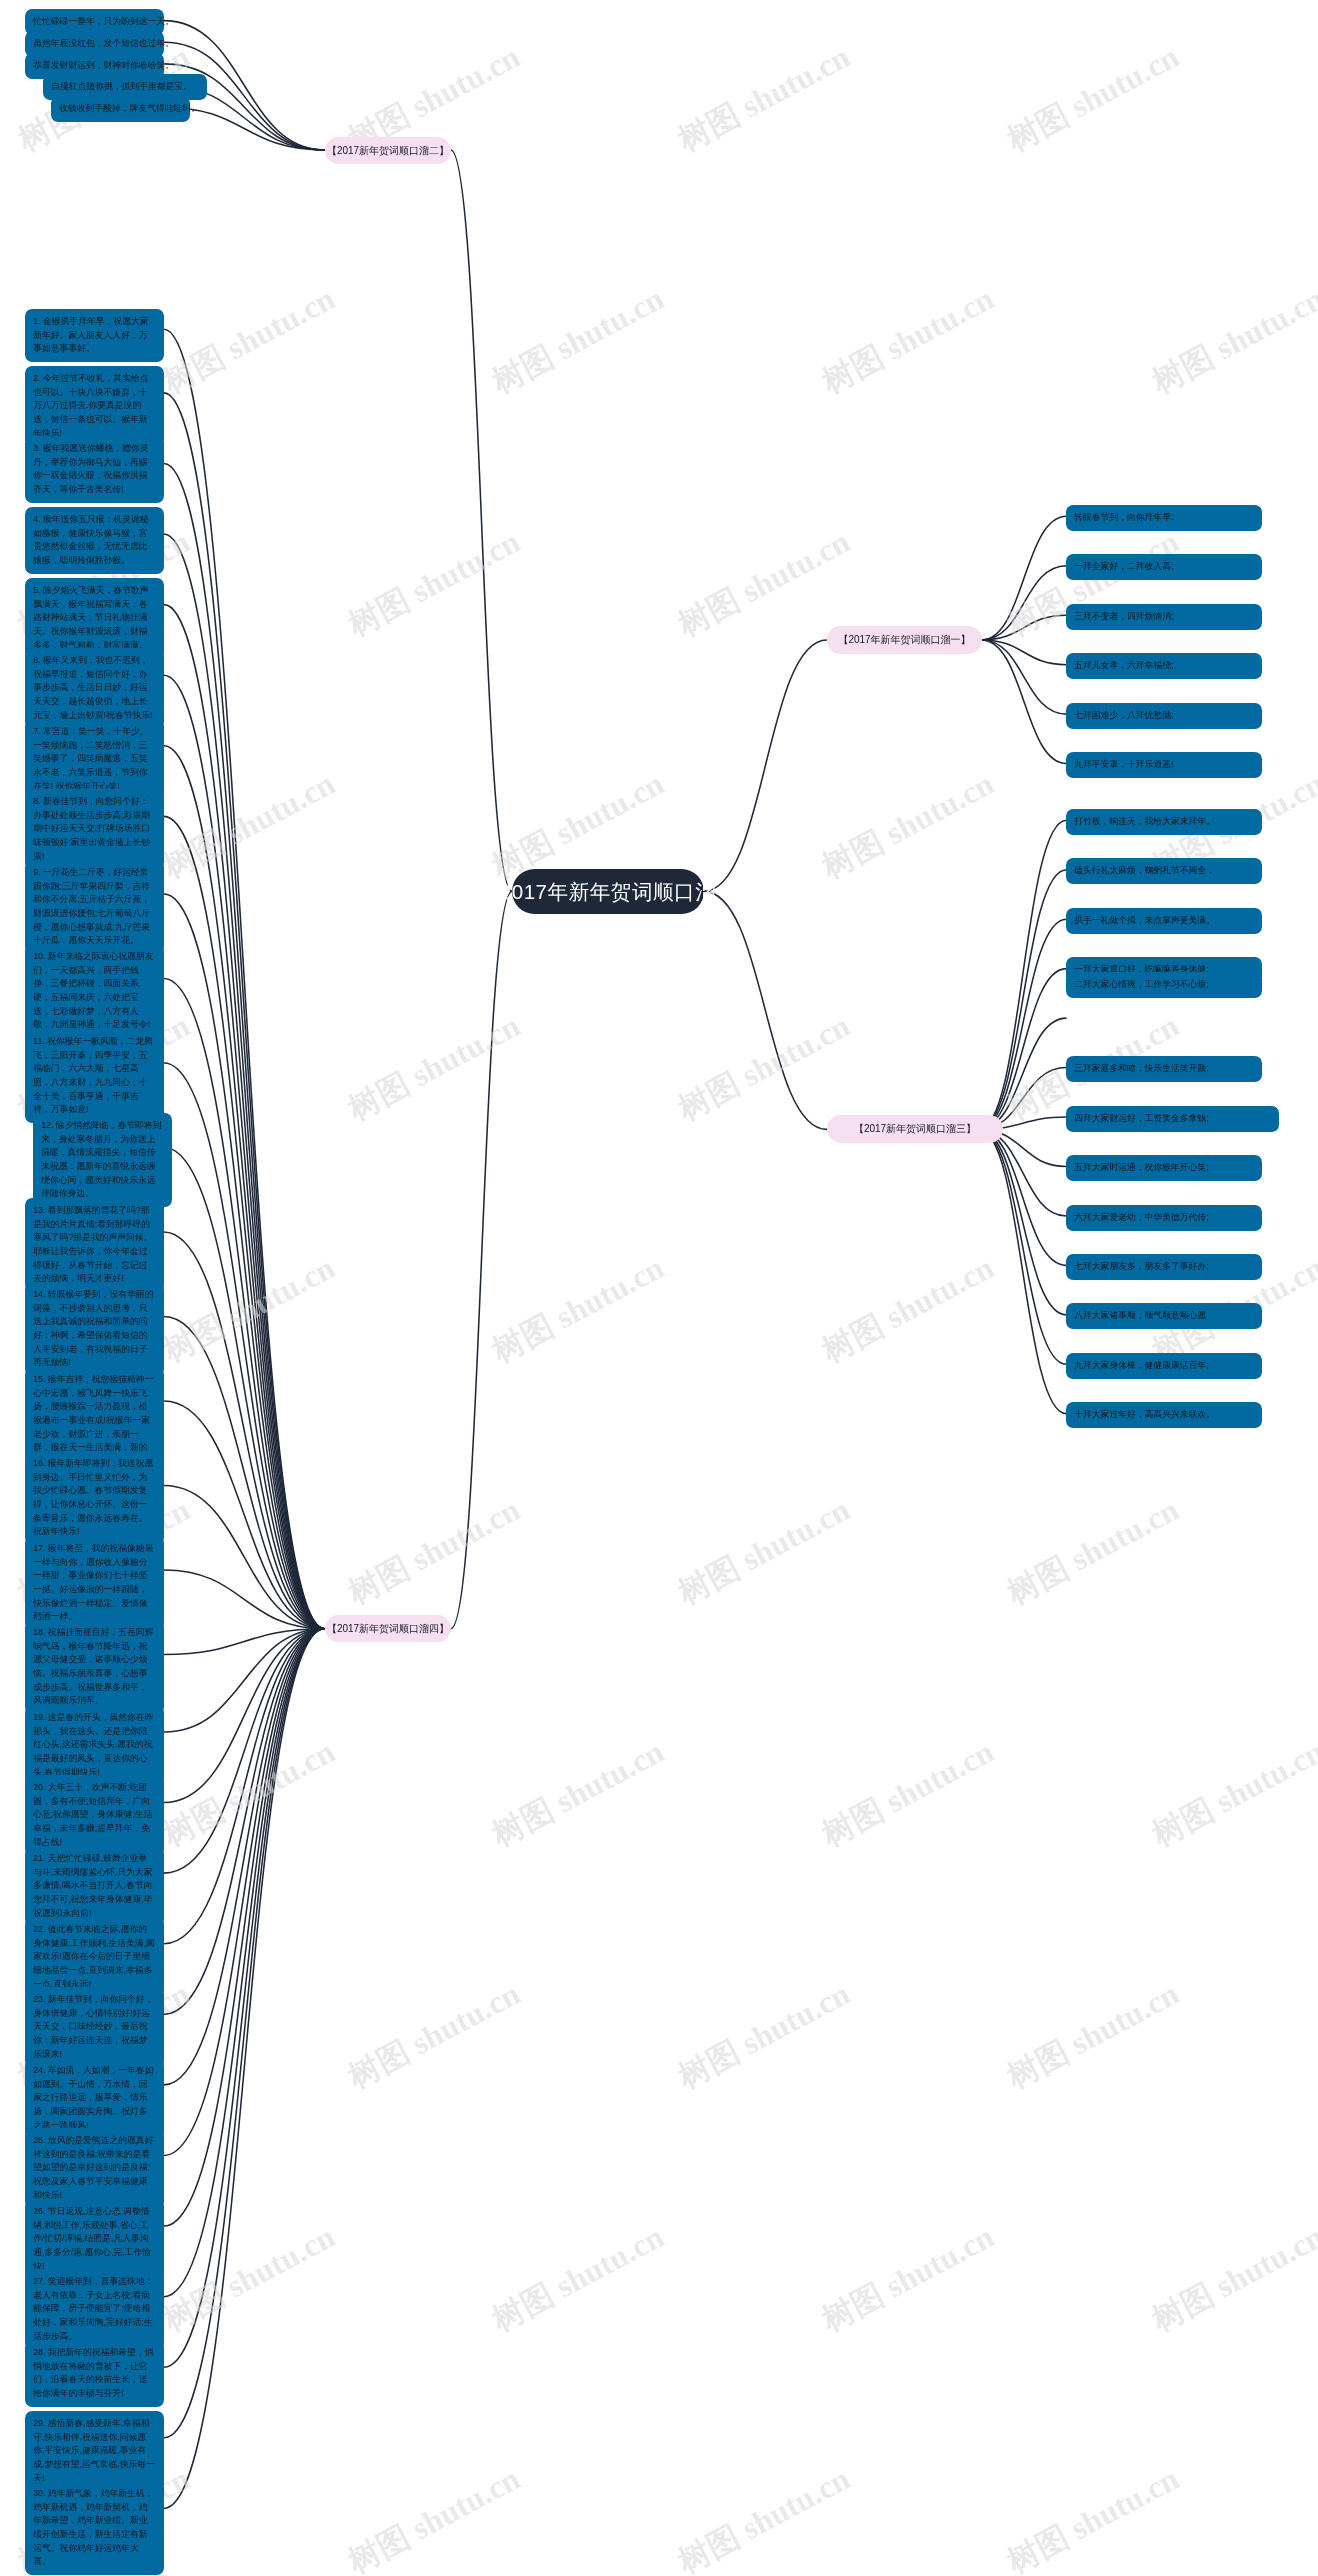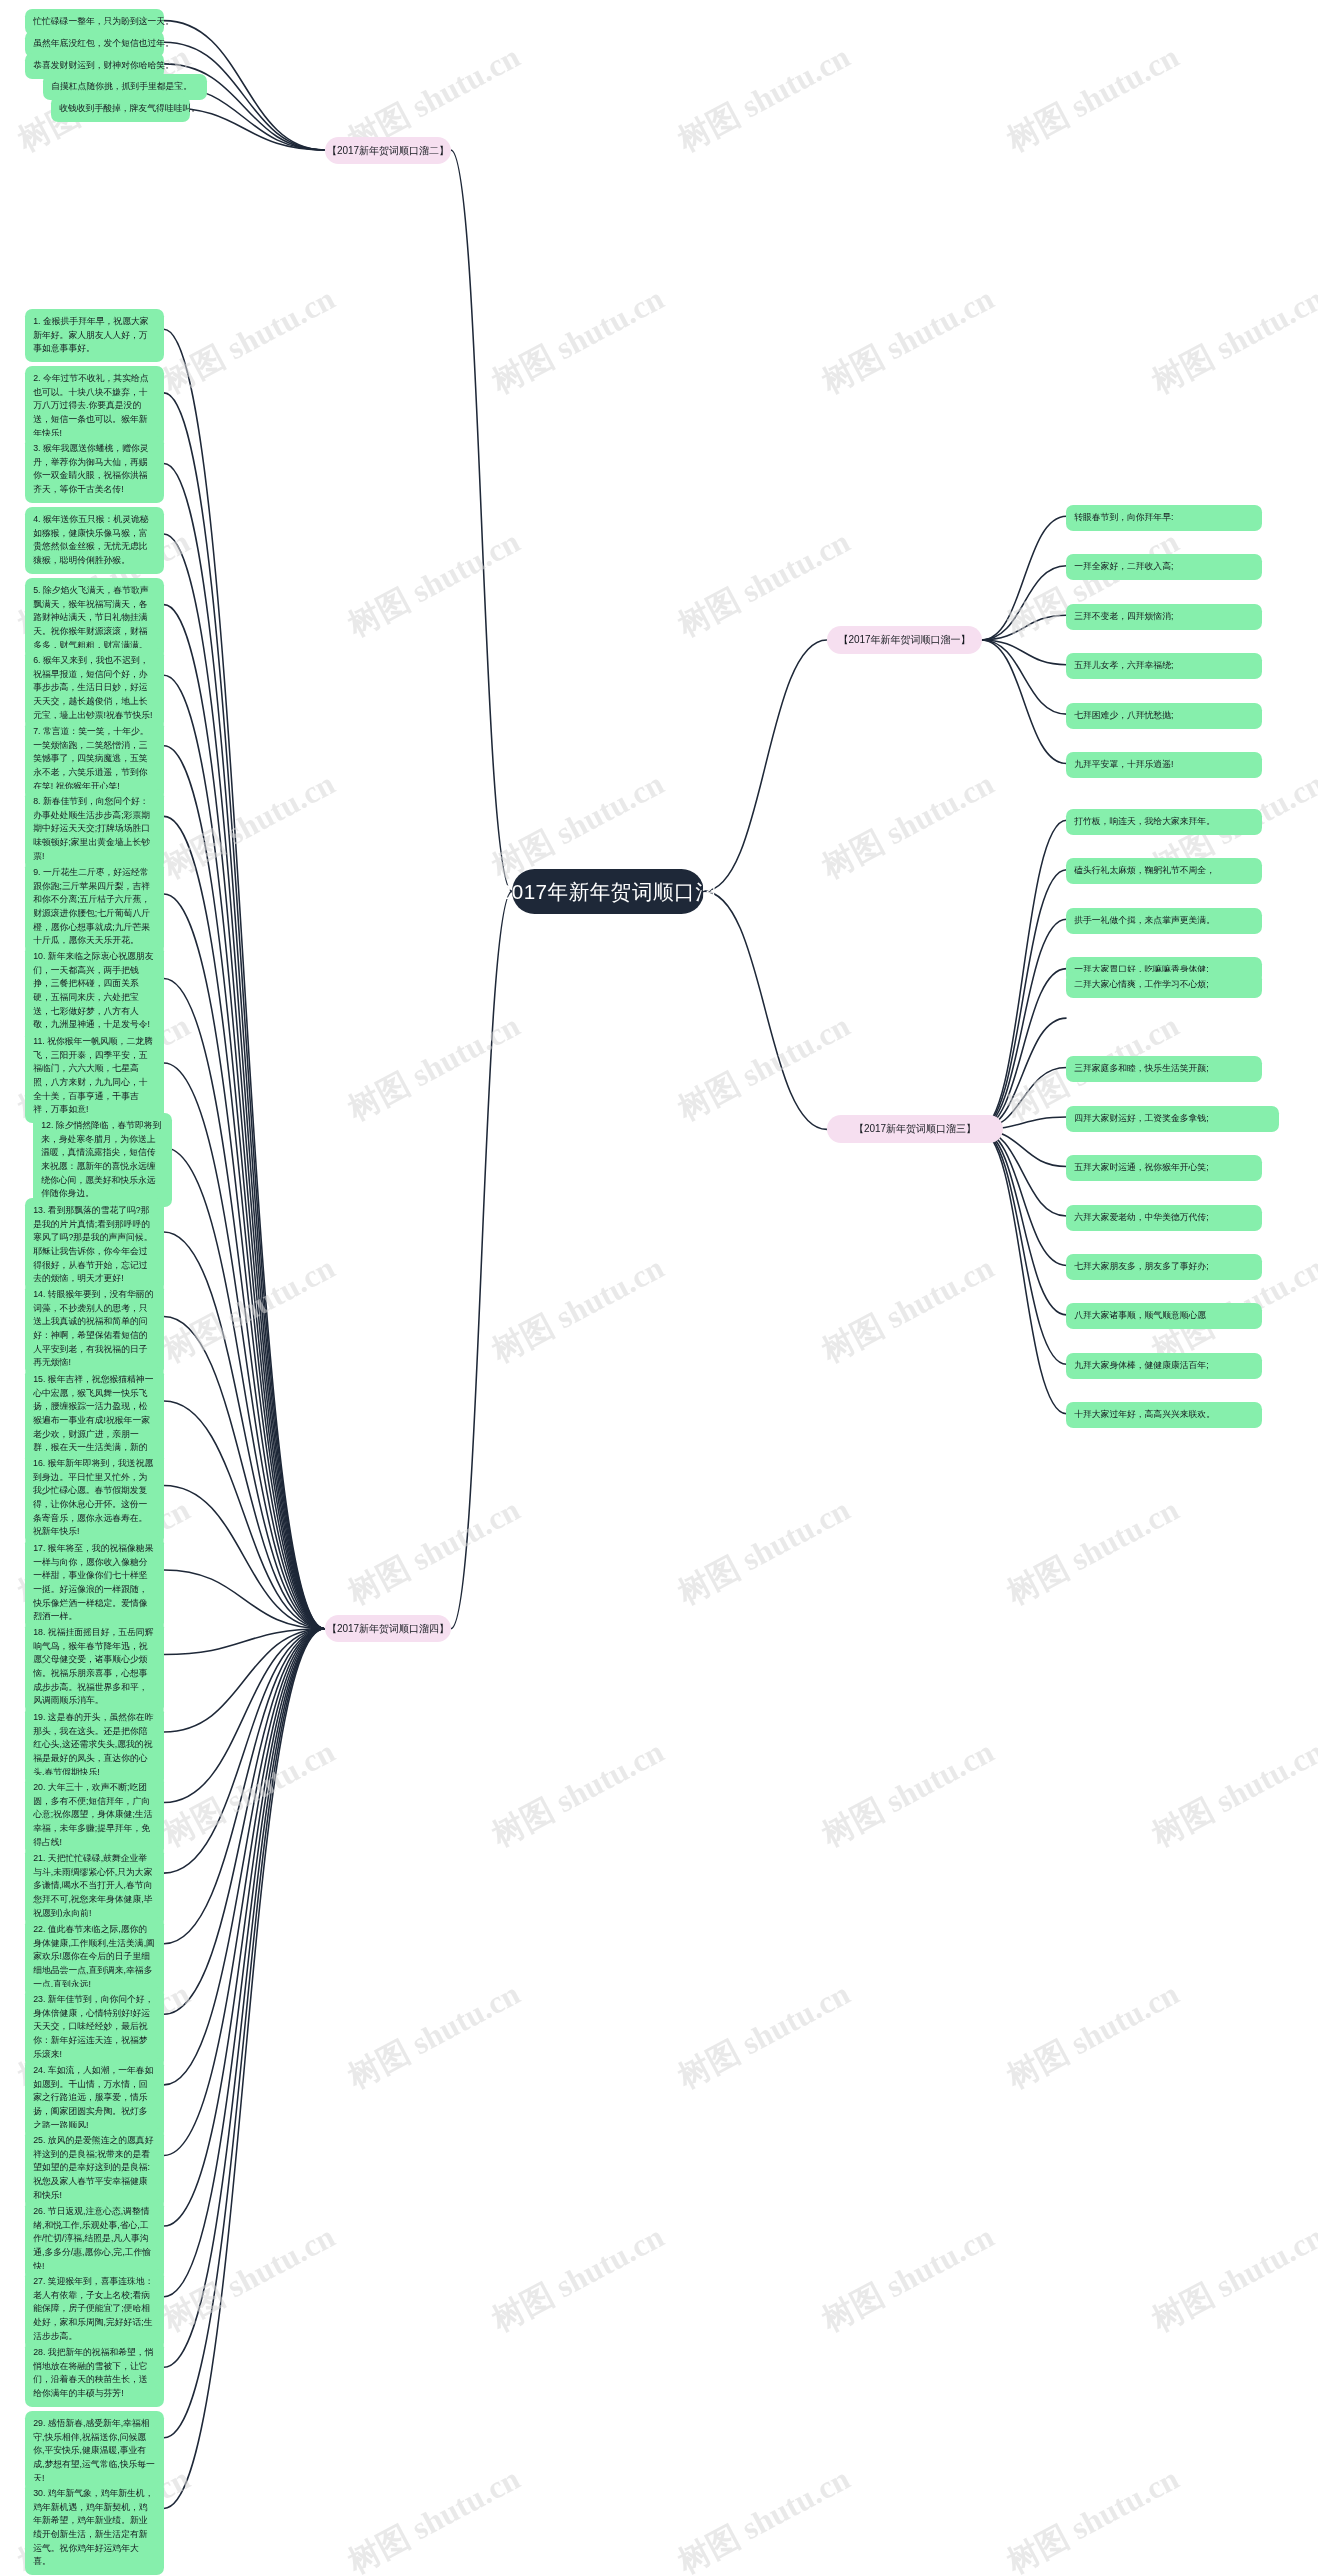--- a/index.html
+++ b/index.html
@@ -22,21 +22,21 @@
 
   .root{background:#1e2838;color:#fff;border-radius:23px;
         font-size:20.6px;letter-spacing:0.5px;
         display:flex;align-items:center;justify-content:center;
         padding:11.3px 24px;white-space:nowrap;}
 
   .branch{background:#f6dff0;color:#15191f;border-radius:17.5px;
           font-size:10px;display:flex;align-items:center;justify-content:center;
           padding:8.2px 13.4px;white-space:nowrap;}
 
-  .leaf{background:#86efac;color:#14181d;border-radius:7.2px;
+  .leaf{background:#0369a1;color:#14181d;border-radius:7.2px;
         font-size:8.8px;line-height:1.55;padding:6.2px 8.2px;}
 
   .leaf.one-line{white-space:nowrap;font-size:8.8px;}
 </style>
 </head>
 <body>
 
 <div id="canvas">
   <svg id="links" viewBox="0 0 2560 5875" preserveAspectRatio="none">
       <path d="M 994 1730 C 934.5 1730, 934.5 291, 875 291" fill="none" stroke="#1e2838" stroke-width="3"></path>

